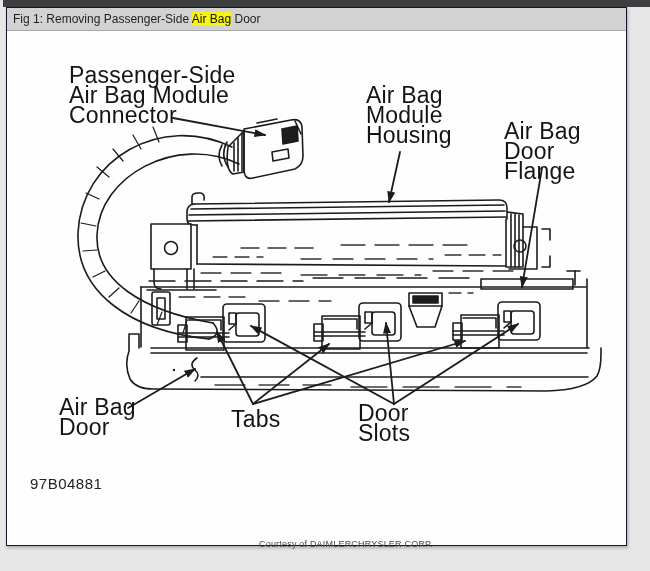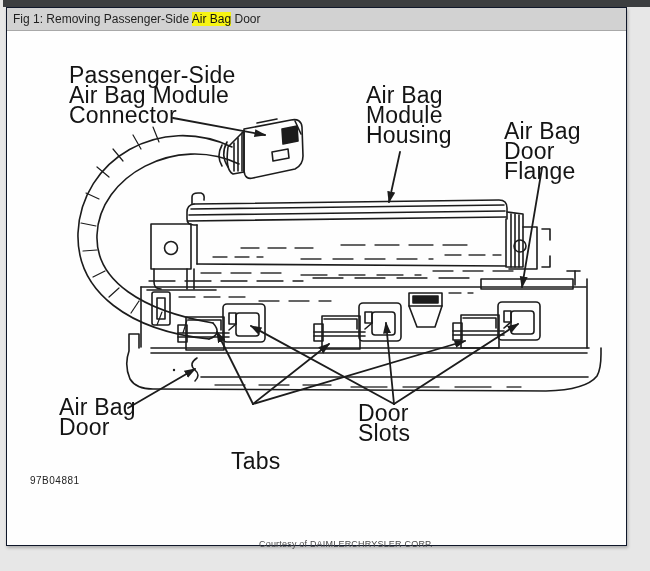--- a/index.html
+++ b/index.html
@@ -46,21 +46,21 @@
   .lbl{
     position:absolute;
     font-size:23px;
     line-height:20px;
     color:#141414;
     white-space:pre-line;
     letter-spacing:0.2px;
   }
   .fignum{
     position:absolute;
-    font-size:10px;
+    font-size:15px;
     color:#222;
     letter-spacing:0.5px;
   }
   .credit{
     position:absolute;
     font-size:9px;
     color:#4a4a4a;
     letter-spacing:0.2px;
     text-align:center;
   }
@@ -252,20 +252,20 @@
     <div class="lbl" style="left:62px;top:34px;">Passenger-Side
 Air Bag Module
 Connector</div>
     <div class="lbl" style="left:359px;top:54px;">Air Bag
 Module
 Housing</div>
     <div class="lbl" style="left:497px;top:90px;">Air Bag Door
 Flange</div>
     <div class="lbl" style="left:52px;top:366px;">Air Bag
 Door</div>
-    <div class="lbl" style="left:224px;top:378px;margin-top:42px;">Tabs</div>
+    <div class="lbl" style="left:224px;top:378px;">Tabs</div>
     <div class="lbl" style="left:351px;top:372px;">Door
 Slots</div>
 
     <div class="fignum" style="left:23px;top:444px;">97B04881</div>
     <div class="credit" style="left:252px;top:508px;">Courtesy of DAIMLERCHRYSLER CORP.</div>
   </div>
 </div>
 
 </body></html>

